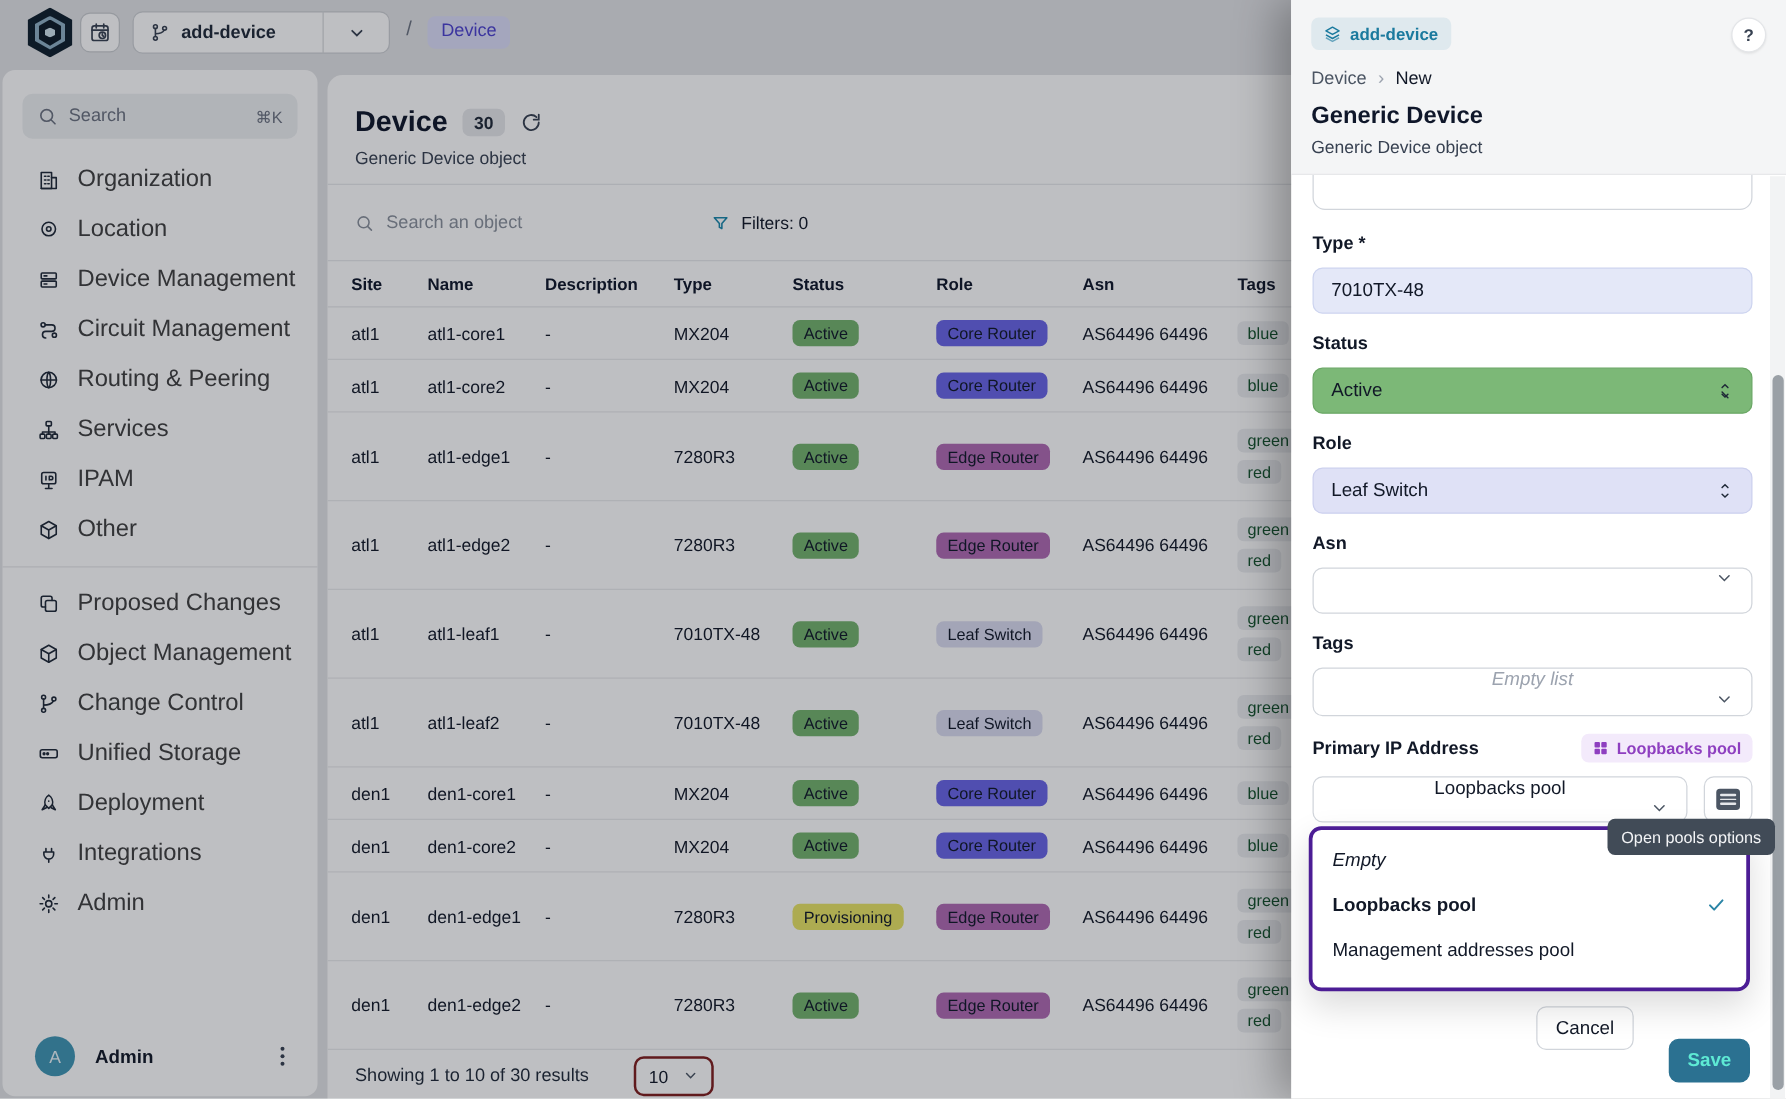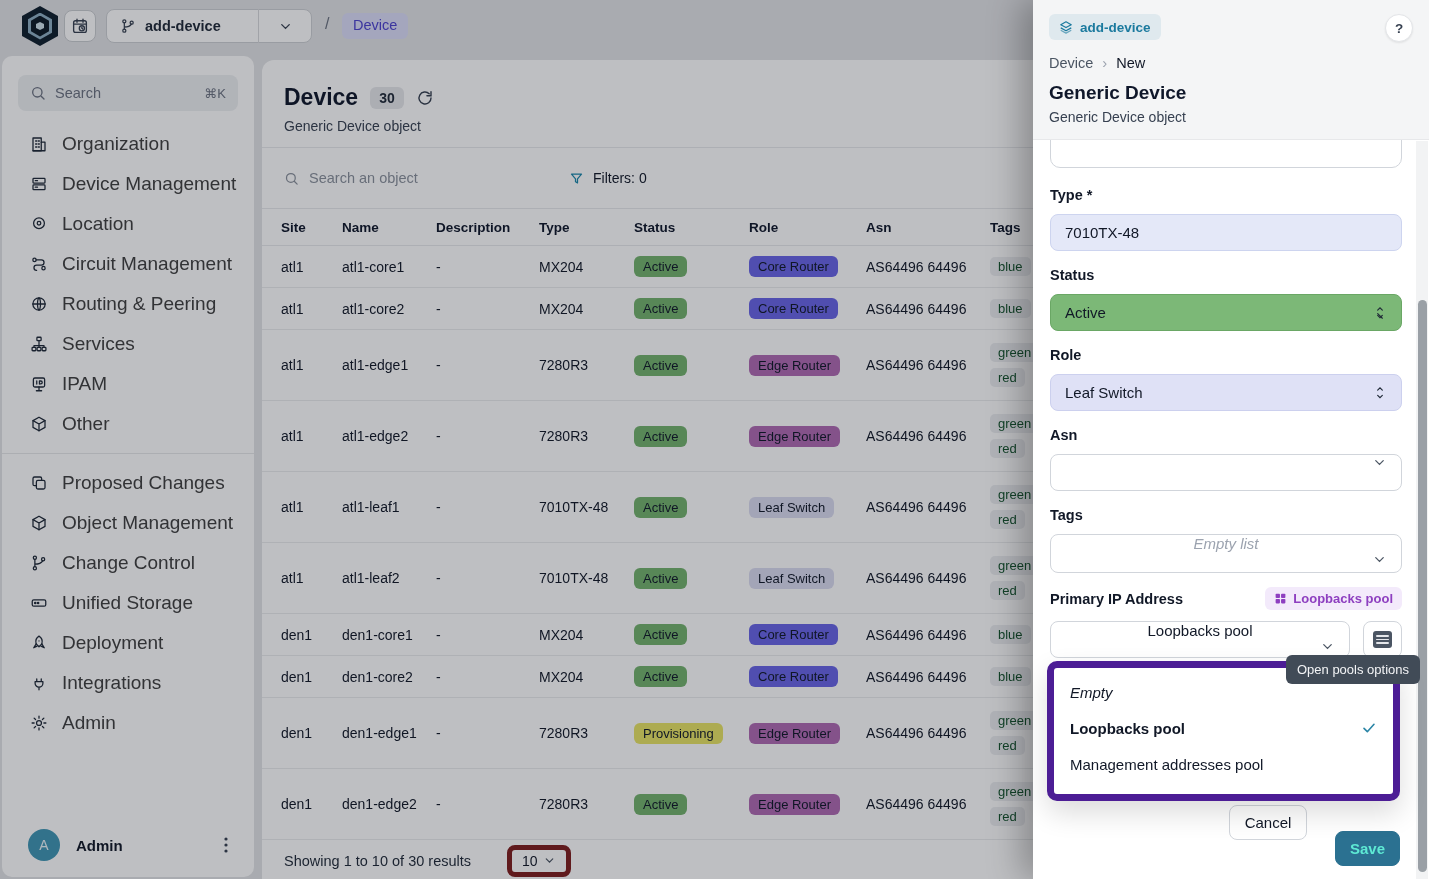--- a/index.html
+++ b/index.html
@@ -64,21 +64,21 @@
   .m-search .ph { margin-left:10px; font-size:14.5px; color:#8a919c; width:260px; }
   .m-filters { display:flex; align-items:center; gap:9px; color:#111827; font-size:14px; cursor:pointer; }
   .grid-cols { display:grid; grid-template-columns:61px 94px 103px 95px 115px 117px 124px auto; padding-left:19px; align-items:center; }
   .thead { height:38px; border-top:1px solid #e8e9ec; border-bottom:1px solid #e8e9ec; font-size:13.5px; font-weight:700; color:#0f172a; }
   .trow { border-bottom:1px solid #ebecee; font-size:14px; color:#111827; cursor:pointer; }
   .badge { display:inline-block; padding:3px 9px; border-radius:6px; font-size:13px; color:#101828; }
   .tags-cell { display:flex; flex-direction:column; align-items:flex-start; gap:6px; }
   .tag-chip { background:#eceef0; border-radius:5px; padding:2px 8px; font-size:13px; color:#14532d; }
   .m-foot { height:41px; border-top:0; display:flex; align-items:center; padding:0 22px; gap:36px; }
   .m-foot .sum { font-size:14.5px; color:#1f2937; }
-  .psize { width:64px; height:32px; border:5px solid #7f1d1d; border-radius:8px; display:flex; align-items:center;
+  .psize { width:64px; height:32px; border:2px solid #7f1d1d; border-radius:8px; display:flex; align-items:center;
     justify-content:space-between; padding:0 10px; font-size:14px; color:#111827; cursor:pointer; }
   
   .overlay { position:absolute; left:0; top:0; width:1033px; height:879px; background:rgba(13,18,28,0.27); z-index:5; }
   
   .panel { position:absolute; left:1033px; top:0; width:396px; height:879px; background:#fff; z-index:10;
     box-shadow:-12px 0 32px rgba(0,0,0,0.28); }
   .p-head { height:140px; background:#f4f5f6; border-bottom:1px solid #e7e8ea; padding:14px 16px; position:relative; }
   .p-badge { display:inline-flex; align-items:center; gap:7px; background:#dfe9ee; border-radius:6px;
     height:26px; padding:0 10px; color:#1b7a9e; font-size:13.5px; font-weight:700; }
   .p-help { position:absolute; right:16px; top:14px; width:28px; height:28px; border-radius:50%; background:#fff;
@@ -105,21 +105,21 @@
     background:#f3eafb; border-radius:6px; padding:0 9px; color:#8e3fc0; font-size:13px; font-weight:700; }
   .ip-row { display:flex; gap:13px; }
   .ip-select { width:300px; }
   .pool-btn { width:39px; height:37px; border:1px solid #d1d5db; border-radius:8px; background:#fff;
     display:flex; align-items:center; justify-content:center; cursor:pointer; }
   .pool-btn .sq { width:19px; height:17px; background:#4b5563; border-radius:3px; display:flex; flex-direction:column;
     justify-content:center; gap:2px; padding:0 3px; }
   .pool-btn .sq i { display:block; height:1.6px; background:#e5e7eb; border-radius:1px; }
   .tooltip { position:absolute; right:9px; top:655px; background:#414b57; color:#f3f4f6; font-size:13px;
     padding:7px 11px; border-radius:6px; z-index:14; }
-  .popover { position:absolute; left:14px; top:661px; width:353px; background:#fff; border:7px solid #4c1d95;
+  .popover { position:absolute; left:14px; top:661px; width:353px; background:#fff; border:3px solid #4c1d95;
     border-radius:10px; box-shadow:0 12px 28px rgba(0,0,0,0.14); z-index:13; padding:6px 0 12px 0; }
   .dd-item { height:36px; display:flex; align-items:center; padding:0 16px; font-size:15px; color:#111827; cursor:pointer; }
   .dd-item.empty { font-style:italic; }
   .dd-item.selected { font-weight:700; }
   .dd-item .chk { margin-left:auto; color:#2b85a6; display:flex; }
   .dd-add { margin:6px 12px 0 12px; height:36px; background:#f1f2f4; border-radius:8px; display:flex;
     align-items:center; padding:0 16px; font-size:15px; color:#374151; cursor:pointer; }
   .p-foot { position:absolute; right:29px; bottom:13px; display:flex; gap:28px; z-index:12; }
   .btn { height:35px; border-radius:8px; font-size:15px; display:flex; align-items:center; justify-content:center; cursor:pointer; }
   .btn-cancel { width:78px; background:#fff; border:1px solid #d1d5db; color:#111827; }
@@ -189,35 +189,35 @@
               <svg class="ic" width="18" height="18" viewBox="0 0 24 24" fill="none" stroke="currentColor" stroke-width="1.7" stroke-linecap="round" stroke-linejoin="round">
                 <rect x="4" y="4" width="11" height="17"></rect>
                 <path d="M15 9.5h5V21H4M7.5 8h1.5M11 8h1.5M7.5 12h1.5M11 12h1.5M7.5 16h1.5M11 16h1.5"></path>
               </svg>
             </span>
             <span class="slabel">Organization</span>
           </div>
           <div class="side-item">
             <span class="sic">
               <svg class="ic" width="18" height="18" viewBox="0 0 24 24" fill="none" stroke="currentColor" stroke-width="1.7" stroke-linecap="round" stroke-linejoin="round">
+                <circle cx="12" cy="11" r="7.2"></circle>
+                <circle cx="12" cy="11" r="2.4"></circle>
+              </svg>
+            </span>
+            <span class="slabel">Location</span>
+          </div>
+          <div class="side-item">
+            <span class="sic">
+              <svg class="ic" width="18" height="18" viewBox="0 0 24 24" fill="none" stroke="currentColor" stroke-width="1.7" stroke-linecap="round" stroke-linejoin="round">
                 <rect x="4" y="4.5" width="16" height="6.3" rx="1"></rect>
                 <rect x="4" y="13.2" width="16" height="6.3" rx="1"></rect>
                 <path d="M7 7.6h3M7 16.3h3"></path>
               </svg>
             </span>
             <span class="slabel">Device Management</span>
-          </div>
-          <div class="side-item">
-            <span class="sic">
-              <svg class="ic" width="18" height="18" viewBox="0 0 24 24" fill="none" stroke="currentColor" stroke-width="1.7" stroke-linecap="round" stroke-linejoin="round">
-                <circle cx="12" cy="11" r="7.2"></circle>
-                <circle cx="12" cy="11" r="2.4"></circle>
-              </svg>
-            </span>
-            <span class="slabel">Location</span>
           </div>
           <div class="side-item">
             <span class="sic">
               <svg class="ic" width="18" height="18" viewBox="0 0 24 24" fill="none" stroke="currentColor" stroke-width="1.7" stroke-linecap="round" stroke-linejoin="round">
                 <circle cx="6" cy="6.5" r="2.2"></circle>
                 <circle cx="18" cy="17.5" r="2.2"></circle>
                 <path d="M8.2 6.5h7a3.5 3.5 0 0 1 0 7h-6.4a3.5 3.5 0 0 0 0 7"></path>
               </svg>
             </span>
             <span class="slabel">Circuit Management</span>

